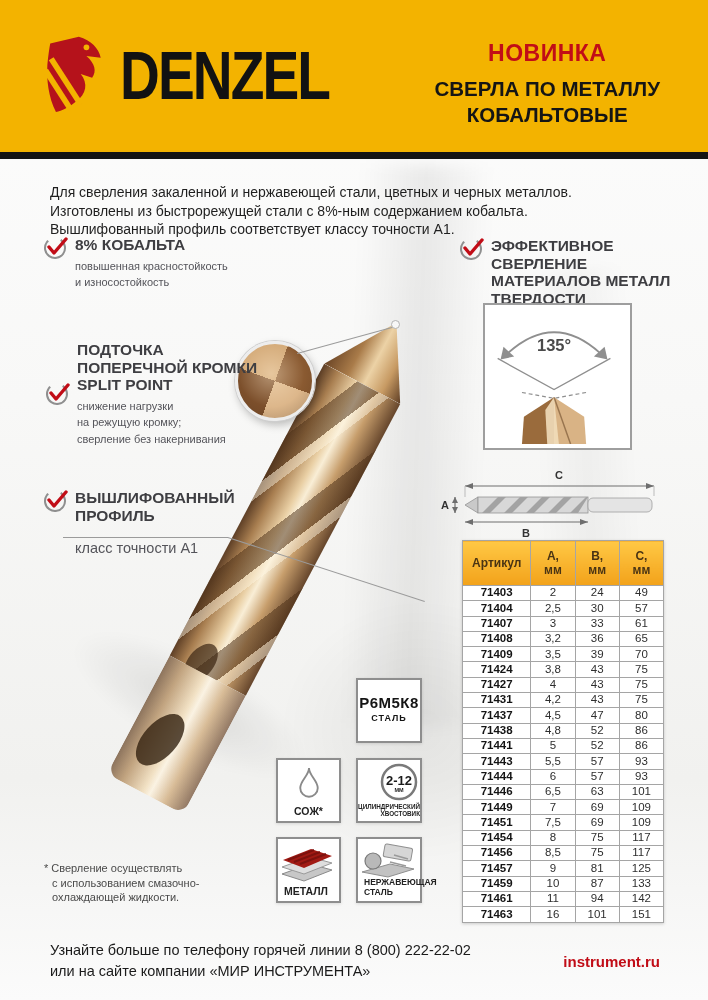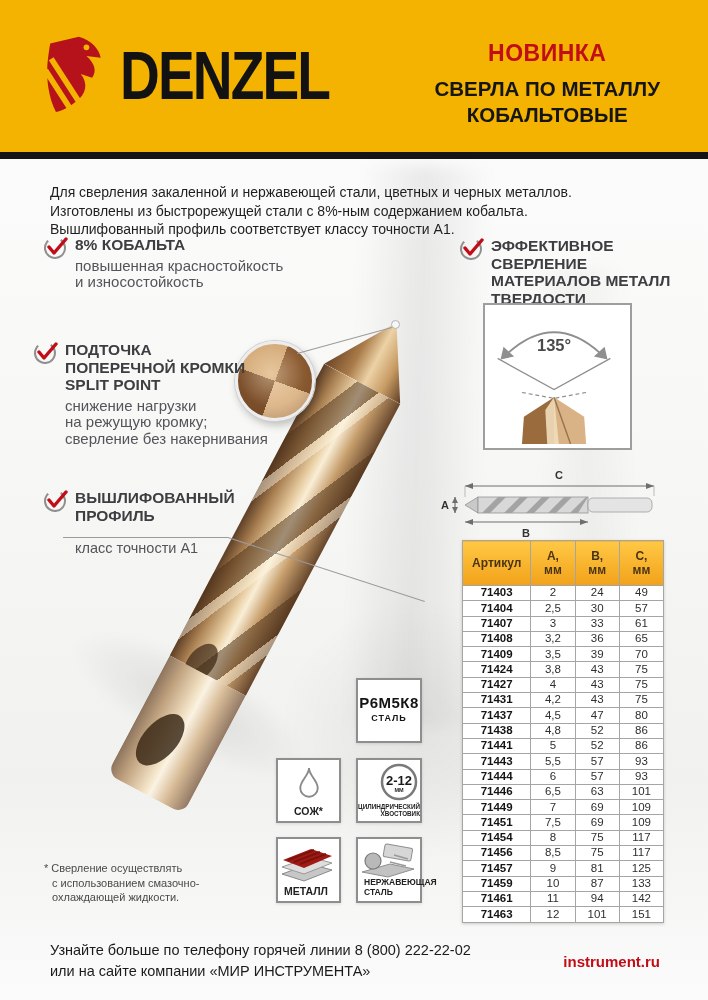--- a/index.html
+++ b/index.html
@@ -22,22 +22,22 @@
   .s2{left:540px;top:268px;width:100px;height:500px;transform:rotate(-3deg);opacity:.5;}
   .blob{position:absolute;left:280px;top:600px;width:280px;height:260px;border-radius:50%;
         background:radial-gradient(closest-side,rgba(0,0,0,.06),rgba(0,0,0,0));filter:blur(6px);}
   
   .intro{position:absolute;left:50px;top:169px;font-size:14px;line-height:18.5px;color:#1f1f1f;
          font-weight:500;z-index:6;}
   
   .feature{position:absolute;display:flex;z-index:6;}
   .feature .chk{flex:0 0 26px;margin-right:7px;margin-top:-2px;}
   .f-title{font-size:15.5px;font-weight:bold;color:#3E3E42;line-height:17.5px;}
-  .f-desc{font-size:15px;color:#54545A;line-height:16.5px;margin-top:4px;}
-  .f1{left:42px;top:236px;} .f2{left:32px;top:341px;} .f3{left:42px;top:489px;} .f4{left:458px;top:237px;}
+  .f-desc{font-size:11px;color:#54545A;line-height:16.5px;margin-top:4px;}
+  .f1{left:42px;top:236px;} .f2{left:44px;top:341px;align-items:center;} .f3{left:42px;top:489px;} .f4{left:458px;top:237px;}
   .f3 .f-note{font-size:14.5px;color:#54545A;margin-top:16px;}
   
   .cline{position:absolute;height:1.4px;background:#9b9b9b;transform-origin:0 0;z-index:5;}
   .dot{position:absolute;width:7px;height:7px;border-radius:50%;background:#f7f7f7;border:1px solid #b3b3b3;z-index:5;}
   
   .angle-box{position:absolute;left:483px;top:303px;width:145px;height:143px;background:#fff;
              border:2px solid #9e9e9e;z-index:6;}
   
   .drill{position:absolute;left:227px;top:291px;width:86px;height:534px;transform:rotate(27.9deg);z-index:2;}
   .drill-tip{height:70px;clip-path:polygon(52% 0,100% 100%,0 100%);
@@ -374,21 +374,21 @@
           <td>133</td>
         </tr>
         <tr>
           <td>71461</td>
           <td>11</td>
           <td>94</td>
           <td>142</td>
         </tr>
         <tr>
           <td>71463</td>
-          <td>12</td>
+          <td>16</td>
           <td>101</td>
           <td>151</td>
         </tr>
       </tbody>
   </table>
 
   <div class="box steel-box">
     <div class="steel-title">Р6М5К8</div>
     <div class="steel-sub">СТАЛЬ</div>
   </div>

